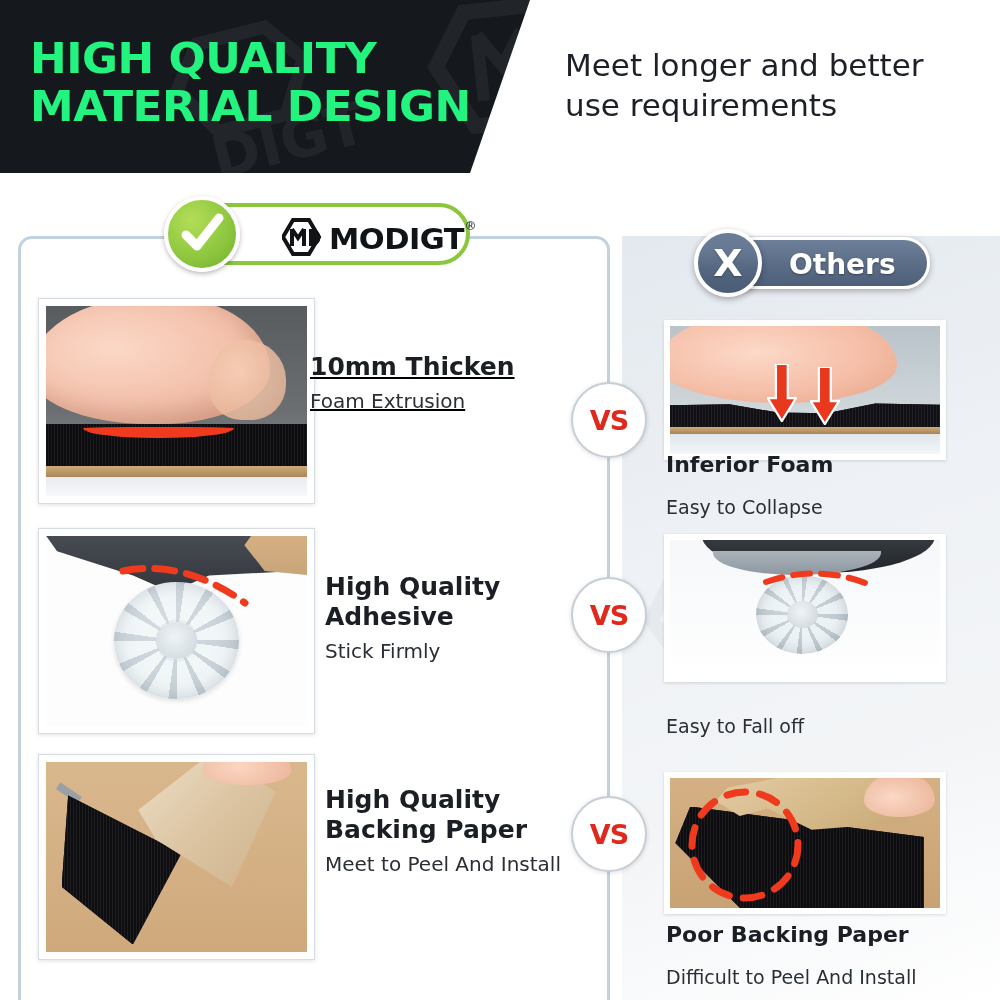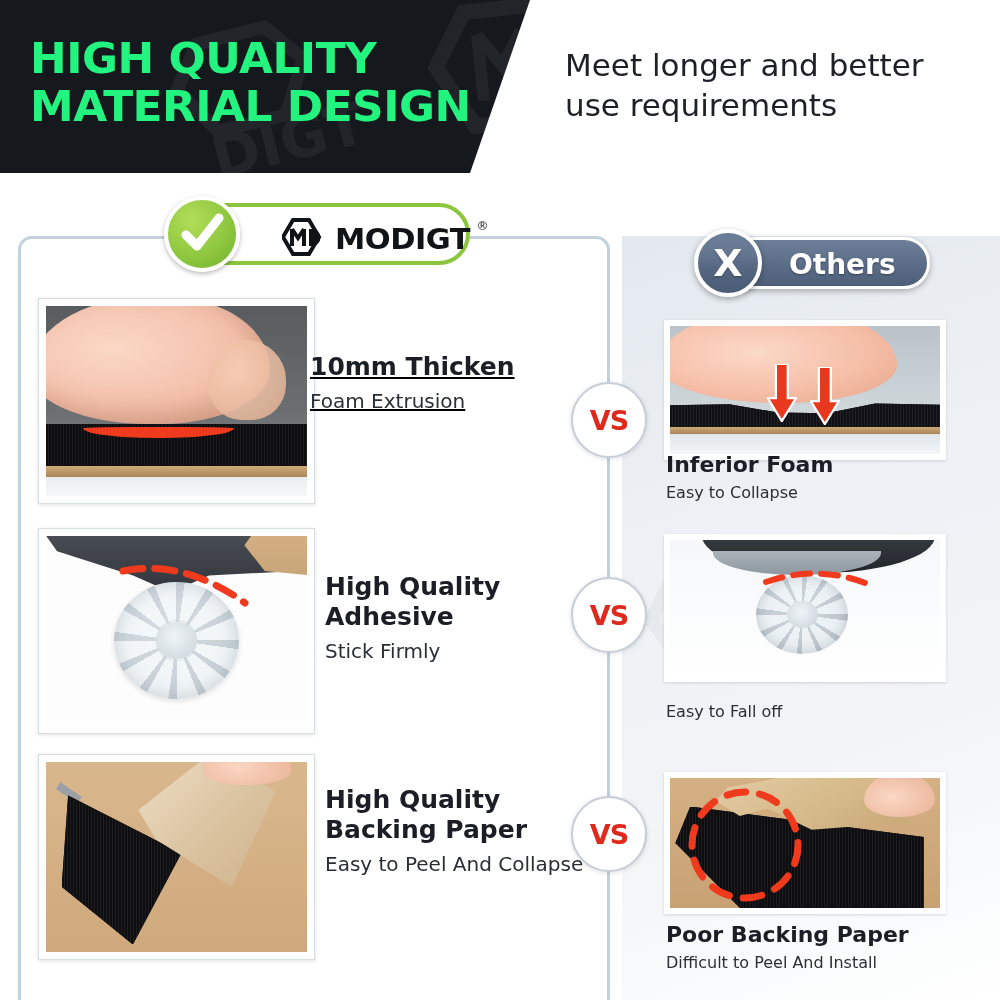--- a/index.html
+++ b/index.html
@@ -65,21 +65,21 @@
     position:absolute; left:164px; top:196px; width:76px; height:76px;
     border-radius:50%;
     background:radial-gradient(circle at 35% 30%,#b3dd57 0%,#8cc63e 60%,#6fae29 100%);
     border:4px solid #ffffff;
     box-shadow:0 2px 5px rgba(0,0,0,.28);
     z-index:8;
   }
   .badge-check svg { position:absolute; left:12px; top:12px; }
   .modigt-lock {
     position:absolute; left:108px; top:11px;
-    display:flex; align-items:center; gap:13px;
+    display:flex; align-items:center; gap:7px;
   }
   .modigt-word {
     font-family:"DejaVu Sans", sans-serif;
     font-weight:bold; font-size:29px; color:#111417;
     letter-spacing:-0.5px; transform:scaleX(1.05); transform-origin:left center;
   }
   .modigt-reg {
     font-size:12px; color:#111417; align-self:flex-start; margin-top:1px;
   }
 
@@ -141,21 +141,21 @@
     font-family:"DejaVu Sans", sans-serif;
     font-size:20px; line-height:26px; color:#2a2f36; margin-top:6px;
   }
   .rtext { position:absolute; width:330px; }
   .rtext .t {
     font-family:"DejaVu Sans", sans-serif;
     font-weight:bold; font-size:22px; line-height:26px; color:#1b1f25;
   }
   .rtext .s {
     font-family:"DejaVu Sans", sans-serif;
-    font-size:16px; line-height:26px; color:#2a2f36; margin-top:2px;
+    font-size:19px; line-height:26px; color:#2a2f36; margin-top:16px;
   }
 
   
   .vs {
     position:absolute; width:76px; height:76px; border-radius:50%;
     background:#ffffff; border:2px solid #c7ced6;
     box-shadow:0 1px 5px rgba(0,0,0,.13);
     display:flex; align-items:center; justify-content:center;
     z-index:7;
   }
@@ -476,21 +476,21 @@
       <div class="s4-black"></div>
       <div class="s4-flap"></div>
       <div class="s4-hand"></div>
     </div>
   </div>
 </div>
 
 <div class="ltext" style="left:325px; top:785px; width:275px;">
   <div class="t">High Quality
 Backing Paper</div>
-  <div class="s">Easy to Peel And Collapse</div>
+  <div class="s">Meet to Peel And Install</div>
 </div>
 
 <div class="vs" style="left:571px; top:796px;">
   <span>VS</span>
 </div>
 
 <div class="photo-r" style="left:664px; top:772px; width:282px; height:142px;">
   <div class="inner">
     <div class="sc">
       <div class="s5-bg"></div>

